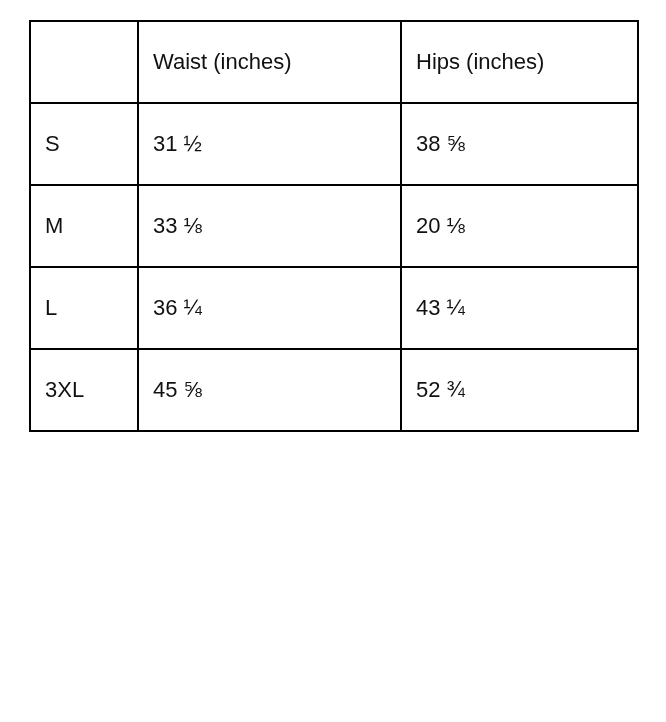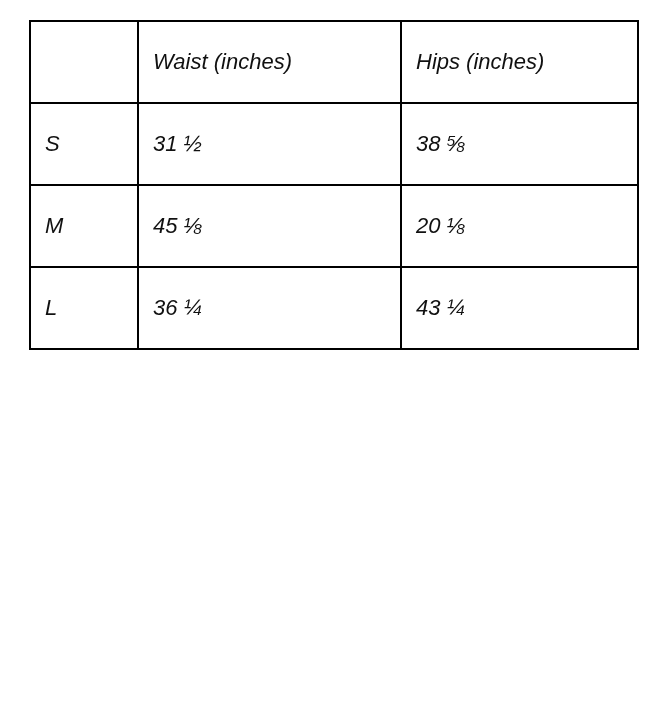--- a/index.html
+++ b/index.html
@@ -19,21 +19,20 @@
   table.size-chart {
     position: absolute;
     left: 29px;
     top: 20px;
     border-collapse: collapse;
     table-layout: fixed;
     width: 608px;
     color: #111111;
     font-size: 22px;
     line-height: 1.2;
-    font-style: italic;
   }
   table.size-chart th,
   table.size-chart td {
     border: 2px solid #000000;
     height: 80px;
     padding: 0 10px 0 14px;
     text-align: left;
     vertical-align: middle;
     font-weight: 400;
     background: #ffffff;
@@ -62,23 +61,28 @@
       </tr>
     </thead>
     <tbody>
       <tr>
         <td>S</td>
         <td>31 ½</td>
         <td>38 ⅝</td>
       </tr>
       <tr>
         <td>M</td>
-        <td>45 ⅛</td>
+        <td>33 ⅛</td>
         <td>20 ⅛</td>
       </tr>
       <tr>
         <td>L</td>
         <td>36 ¼</td>
         <td>43 ¼</td>
       </tr>
+      <tr>
+        <td>3XL</td>
+        <td>45 ⅝</td>
+        <td>52 ¾</td>
+      </tr>
     </tbody>
   </table>
 </div>
 
 </body></html>

